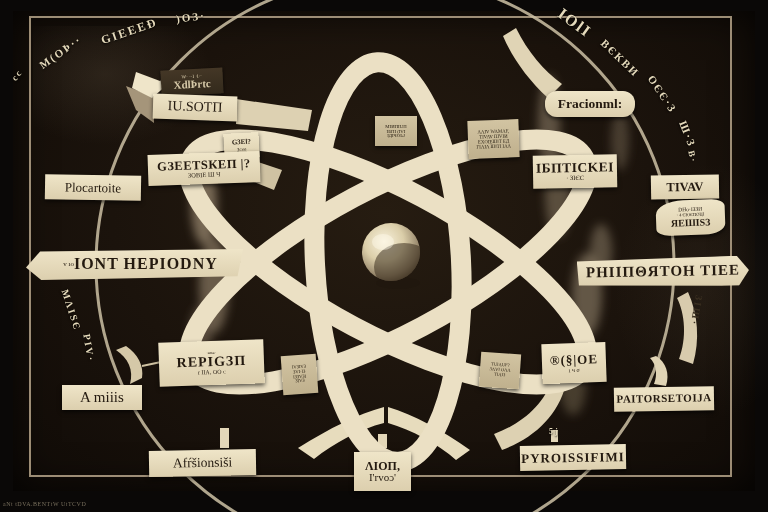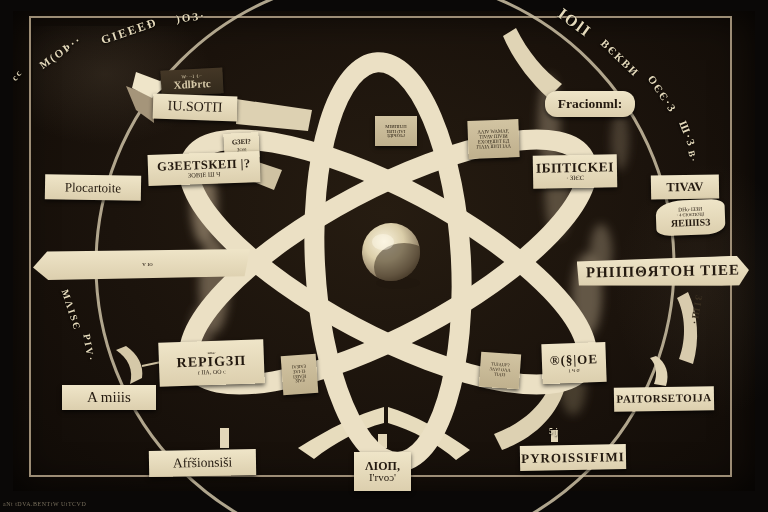--- a/index.html
+++ b/index.html
@@ -119,29 +119,30 @@
 
   <div class="lbl" style="left:148px;top:153px;width:112px;height:31px;transform:rotate(-2deg);">
     <span class="b" style="font-size:12.5px;letter-spacing:.5px;">GЗЕЕТЅКЕП |?</span>
     <span style="font-size:6.5px;">ЗОВІЕ Ш Ч</span>
   </div>
 
   <div class="lbl" style="left:45px;top:175px;width:96px;height:25px;font-size:13px;transform:rotate(1deg);">
     <span>Plocartoite</span>
   </div>
 
-  <div class="lbl" style="left:33px;top:249px;width:205px;height:31px;flex-direction:row;padding-left:12px;
+  <div class="lbl" style="left:26px;top:249px;width:205px;height:31px;flex-direction:row;padding-left:12px;
               clip-path:polygon(0 60%,6.5% 8%,100% 0%,97.5% 88%,7% 100%);">
     <span style="font-size:7px;">v ıo</span>
+    <span class="b" style="font-size:16px;letter-spacing:1px;">IONT HEPIODNY</span>
   </div>
 
   <span class="arc" style="left:70px;top:288px;font-size:10px;transform:rotate(72deg);transform-origin:left top;">ΜΛΙЅЄ</span>
   <span class="arc" style="left:92px;top:333px;font-size:10px;transform:rotate(80deg);transform-origin:left top;">РΙV·</span>
 
-  <div class="lbl" style="left:62px;top:385px;width:94px;height:25px;font-size:15px;">
+  <div class="lbl" style="left:62px;top:385px;width:80px;height:25px;font-size:15px;">
     <span>A miiis</span>
   </div>
 
   <div class="lbl" style="left:149px;top:450px;width:107px;height:26px;font-size:13.5px;transform:rotate(-1deg);">
     <span>Afŕšionsiši</span>
   </div>
 
   <div class="lbl" style="left:159px;top:341px;width:105px;height:44px;transform:rotate(-2deg);">
     <span style="font-size:4px;">·ama·</span>
     <span class="b" style="font-size:14px;letter-spacing:1px;">REPIGЗП</span>

